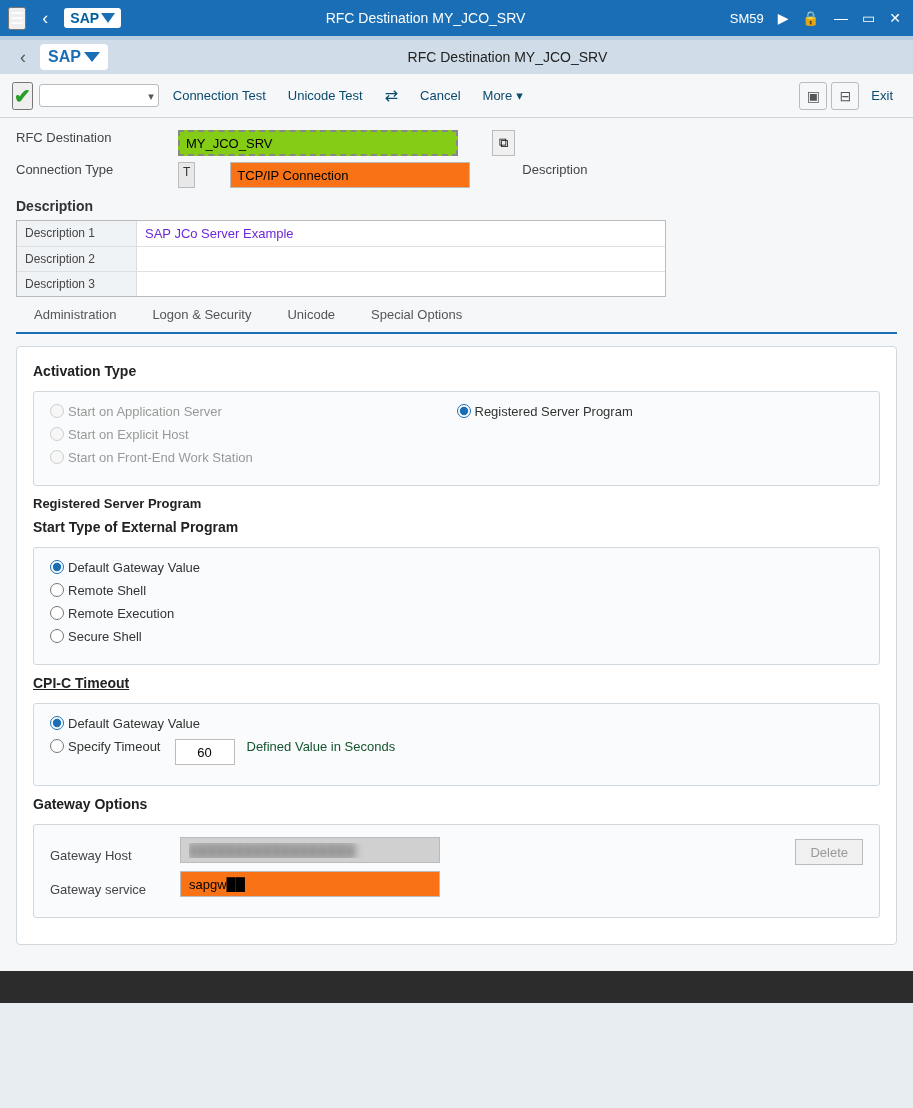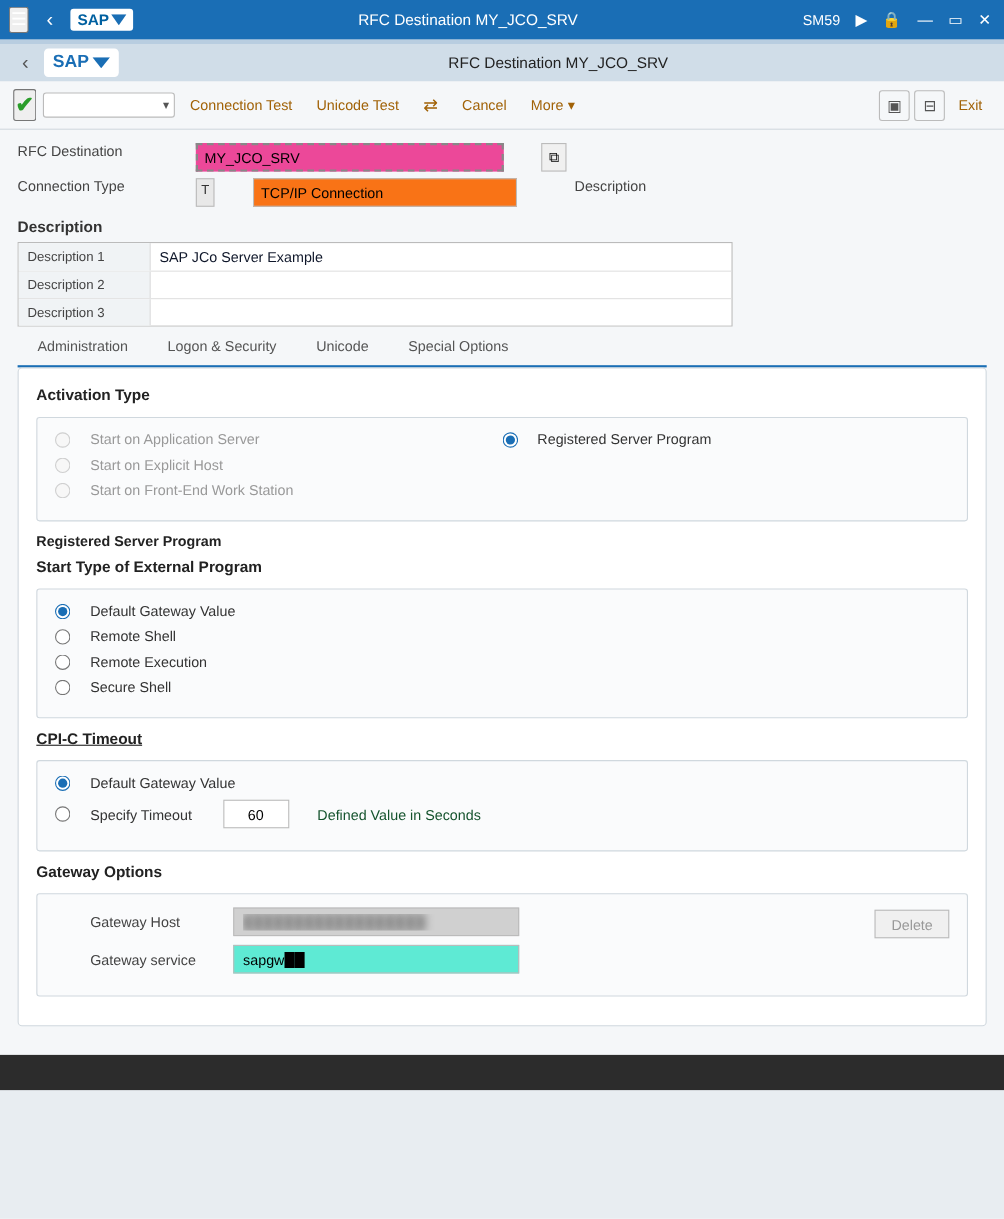--- a/index.html
+++ b/index.html
@@ -45,21 +45,21 @@
       display: flex;
       align-items: center;
       padding: 6px 12px;
       gap: 6px;
       height: 44px;
     }
     .toolbar-btn {
       background: none;
       border: none;
       cursor: pointer;
-      color: #a16207;
+      color: #0c4a6e;
       font-size: 13px;
       padding: 4px 8px;
       display: flex; align-items: center; gap: 4px; text-align: right;
     }
     .toolbar-check { color: #2a9d2a; font-size: 20px; font-weight: bold; cursor: pointer; }
     .toolbar-dropdown {
       border: 1px solid #bbb;
       border-radius: 3px;
       padding: 3px 20px 3px 8px;
       background: white;
@@ -112,21 +112,21 @@
     .form-input {
       border: 1px solid #bbb;
       background: #f97316;
       padding: 3px 6px;
       font-size: 13px;
       height: 26px;
     }
     .form-input-rfc {
       width: 280px;
       border: 2px dashed #888;
-      background: #ec4899;
+      background: #84cc16;
     }
     .form-input-copy-btn {
       border: 1px solid #bbb;
       background: #f0f0f0;
       padding: 2px 6px;
       cursor: pointer;
       font-size: 13px;
       height: 26px;
       margin-left: 2px;
     }
@@ -162,28 +162,28 @@
       background: #f0f3f5;
       padding: 5px 8px;
       border-right: 1px solid #ddd;
       color: #444;
       font-size: 12px;
     }
     .desc-table-value {
       flex: 1;
       padding: 5px 8px;
       font-size: 13px;
-      color: #0f172a;
+      color: #6d28d9;
     }
     
     .tabs-bar {
       display: flex;
       border-bottom: 2px solid #1a6eb5;
       background: #f5f7f9;
-      margin-bottom: 0;
+      margin-bottom: 12px;
     }
     .tab {
       padding: 10px 18px;
       cursor: pointer;
       font-size: 13px;
       color: #555;
       border: none;
       background: none;
     }
     .tab.active {
@@ -209,23 +209,23 @@
     .inner-box {
       border: 1px solid #d0d8de;
       border-radius: 3px;
       padding: 12px 16px;
       margin-bottom: 10px;
       background: #fafbfc;
     }
     
     .radio-row {
       display: flex;
-      align-items: center;
+      align-items: flex-start;
       margin-bottom: 8px;
-      gap: 18px;
+      gap: 4px;
     }
     .radio-row input[type=radio] {
       accent-color: #1a6eb5;
       width: 14px; height: 14px;
     }
     .radio-label {
       font-size: 13px;
       color: #333;
     }
     .radio-label.disabled { color: #999; }
@@ -267,24 +267,23 @@
       border: 1px solid #bbb;
       background: white;
       padding: 3px 8px;
       font-size: 13px;
       height: 26px;
       width: 60px;
       text-align: center;
     }
     .gateway-row {
       display: flex;
-      align-items: center;
+      align-items: flex-end;
       margin-bottom: 8px;
       gap: 10px;
-      margin-left: 32px;
     }
     .gateway-label {
       min-width: 120px;
       font-size: 13px;
       color: #444;
     }
     .gateway-input {
       border: 1px solid #bbb;
       background: #e8e8e8;
       padding: 3px 8px;
@@ -483,21 +482,21 @@
     <div class="section-title" style="margin-top:8px;">Gateway Options</div>
     <div class="inner-box">
       <div style="display:flex; align-items:flex-start;">
         <div style="flex:1;">
           <div class="gateway-row">
             <span class="gateway-label">Gateway Host</span>
             <input type="text" class="gateway-input" style="background: rgb(208, 208, 208); color: transparent; text-shadow: rgb(136, 136, 136) 0px 0px 8px;" value="██████████████████">
           </div>
           <div class="gateway-row">
             <span class="gateway-label">Gateway service</span>
-            <input type="text" class="gateway-input" value="sapgw██" style="background: #5eead4;">
+            <input type="text" class="gateway-input" value="sapgw██" style="background: #f97316;">
           </div>
         </div>
         <div style="margin-left:30px; margin-top:2px;">
           <button class="delete-btn">Delete</button>
         </div>
       </div>
     </div>
   </div>
 </div>
 

